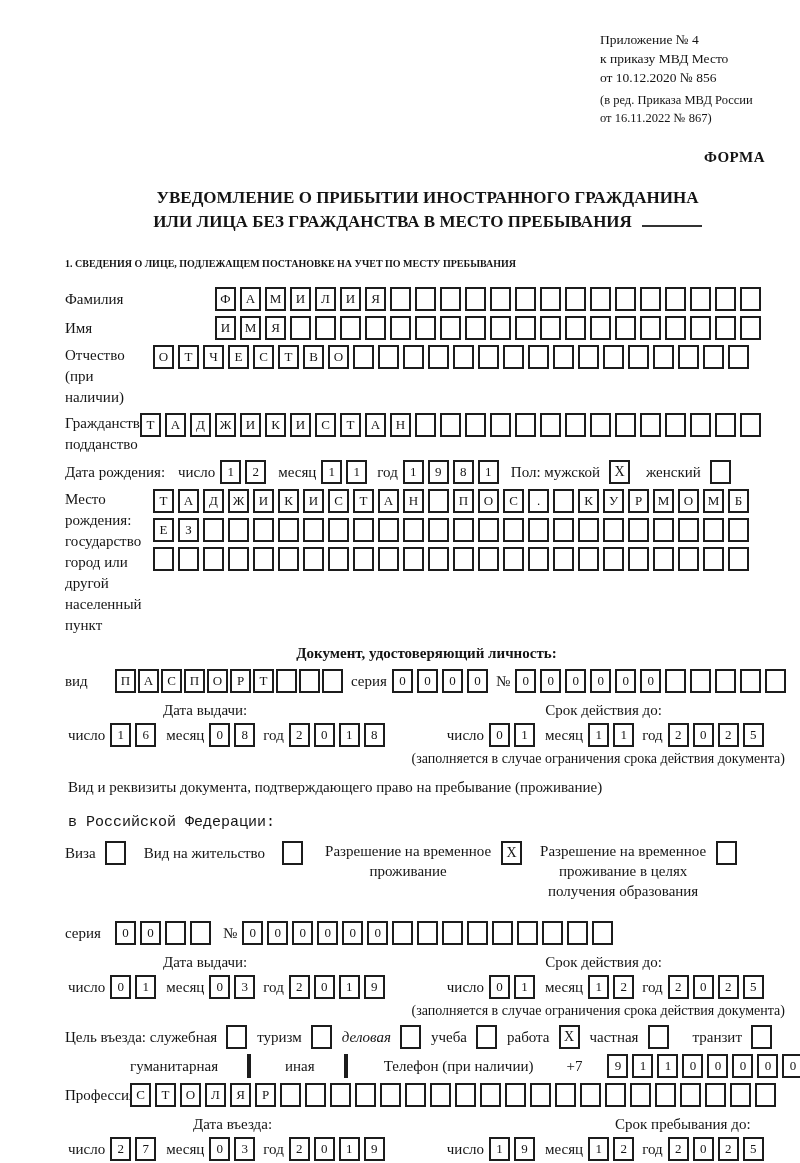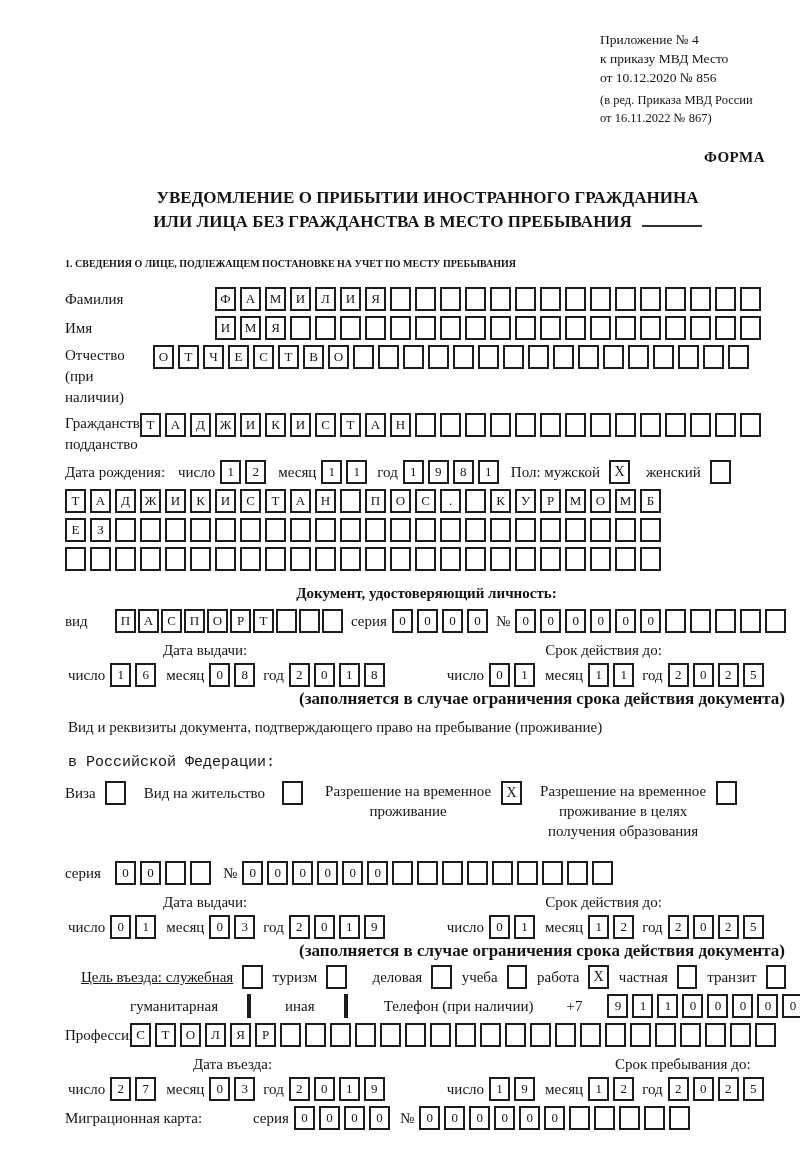--- a/index.html
+++ b/index.html
@@ -6,21 +6,21 @@
   body{width:800px;height:1163px;font-family:"Liberation Serif","DejaVu Serif",serif;-webkit-font-smoothing:antialiased;}
   .page{box-sizing:border-box;width:800px;height:1163px;padding:30px 10px 10px 65px;overflow:hidden;}
   .appendix{margin-left:auto;width:190px;font-size:13.5px;line-height:19px;}
   .appendix .amendment{font-size:12.5px;line-height:18px;margin-top:4px;}
   .forma{text-align:right;padding-right:25px;font-weight:bold;font-size:15px;margin-top:22px;letter-spacing:.5px;}
   .title{margin-top:20px;text-align:center;font-weight:bold;font-size:17px;line-height:24px;}
   .blank{display:inline-block;width:60px;border-bottom:2px solid #333;height:15px;margin-left:10px;}
   .section-title{margin:24px 0 18px;font-weight:bold;font-size:10px;}
   .fline{display:flex;align-items:flex-start;margin-bottom:5px;font-size:15px;line-height:24px;}
   .fline.heading{font-weight:bold;}
-  .fline.note{font-size:17px;line-height:17px;font-weight:bold;}
+  .fline.note{font-size:14px;line-height:17px;}
   .flabel{flex-shrink:0;}
   .flabel.stack div{line-height:21px;}
   .ftext{white-space:nowrap;margin-right:5px;margin-left:3px;}
   .tstack{text-align:center;line-height:20px;flex-shrink:0;}
   .cellrow{white-space:nowrap;font-size:0;}
   .cellstack .cellrow{margin-bottom:5px;}
   .cell{display:inline-block;box-sizing:content-box;width:17px;height:20px;border:2px solid #1c1c1c;margin-right:4px;text-align:center;font-size:13px;line-height:20px;vertical-align:top;background:#fff;}
   .cell.tight{margin-right:2px;}
   .cell.cb{font-size:14px;}
   .gap{display:inline-block;flex-shrink:0;height:1px;}
@@ -78,20 +78,26 @@
         <span class="ftext" style="margin-left: 8px;">месяц</span>
         <span class="cellrow"><span class="cell">1</span><span class="cell">1</span></span>
         <span class="ftext" style="margin-left: 6px;">год</span>
         <span class="cellrow"><span class="cell">1</span><span class="cell">9</span><span class="cell">8</span><span class="cell">1</span></span>
         <span class="ftext" style="margin-left: 8px;">Пол: мужской</span>
         <span class="cell cb" style="margin-left: 4px;">X</span>
         <span class="ftext" style="margin-left: 12px;">женский</span>
         <span class="cell cb" style="margin-left: 4px;"></span>
       </div>
       <div class="fline">
+        <span class="flabel stack" style="width: 88px;">
+          <div>Место рождения:</div>
+          <div>государство</div>
+          <div>город или другой</div>
+          <div>населенный пункт</div>
+        </span>
         <span class="cellstack">
           <span class="cellrow" style="display: block;"><span class="cell">Т</span><span class="cell">А</span><span class="cell">Д</span><span class="cell">Ж</span><span class="cell">И</span><span class="cell">К</span><span class="cell">И</span><span class="cell">С</span><span class="cell">Т</span><span class="cell">А</span><span class="cell">Н</span><span class="cell"></span><span class="cell">П</span><span class="cell">О</span><span class="cell">С</span><span class="cell">.</span><span class="cell"></span><span class="cell">К</span><span class="cell">У</span><span class="cell">Р</span><span class="cell">М</span><span class="cell">О</span><span class="cell">М</span><span class="cell">Б</span></span>
           <span class="cellrow" style="display: block;"><span class="cell">Е</span><span class="cell">З</span><span class="cell"></span><span class="cell"></span><span class="cell"></span><span class="cell"></span><span class="cell"></span><span class="cell"></span><span class="cell"></span><span class="cell"></span><span class="cell"></span><span class="cell"></span><span class="cell"></span><span class="cell"></span><span class="cell"></span><span class="cell"></span><span class="cell"></span><span class="cell"></span><span class="cell"></span><span class="cell"></span><span class="cell"></span><span class="cell"></span><span class="cell"></span><span class="cell"></span></span>
           <span class="cellrow" style="display: block;"><span class="cell"></span><span class="cell"></span><span class="cell"></span><span class="cell"></span><span class="cell"></span><span class="cell"></span><span class="cell"></span><span class="cell"></span><span class="cell"></span><span class="cell"></span><span class="cell"></span><span class="cell"></span><span class="cell"></span><span class="cell"></span><span class="cell"></span><span class="cell"></span><span class="cell"></span><span class="cell"></span><span class="cell"></span><span class="cell"></span><span class="cell"></span><span class="cell"></span><span class="cell"></span><span class="cell"></span></span>
         </span>
       </div>
       <div class="fline heading" style="justify-content: center; margin-top: 2px; margin-bottom: 4px;">
         <span class="ftext">Документ, удостоверяющий личность:</span>
       </div>
       <div class="fline">
@@ -173,33 +179,33 @@
         <span class="cellrow"><span class="cell">0</span><span class="cell">1</span></span>
         <span class="ftext" style="margin-left: 6px;">месяц</span>
         <span class="cellrow"><span class="cell">1</span><span class="cell">2</span></span>
         <span class="ftext" style="margin-left: 4px;">год</span>
         <span class="cellrow"><span class="cell">2</span><span class="cell">0</span><span class="cell">2</span><span class="cell">5</span></span>
       </div>
       <div class="fline note" style="justify-content: flex-end; margin-top: -2px; margin-bottom: 6px;">
         <span class="ftext">(заполняется в случае ограничения срока действия документа)</span>
       </div>
       <div class="fline">
-        <span class="ftext" style="margin-left: 16px; text-decoration: underline;">Цель въезда: служебная</span>
+        <span class="ftext" style="margin-left: 0px;">Цель въезда: служебная</span>
         <span class="cell cb" style="margin-left: 4px;"></span>
         <span class="ftext" style="margin-left: 6px;">туризм</span>
         <span class="cell cb" style="margin-left: 4px;"></span>
-        <span class="ftext" style="margin-left: 22px;">деловая</span>
+        <span class="ftext" style="margin-left: 6px; font-style: italic;">деловая</span>
         <span class="cell cb" style="margin-left: 4px;"></span>
         <span class="ftext" style="margin-left: 6px;">учеба</span>
         <span class="cell cb" style="margin-left: 4px;"></span>
         <span class="ftext" style="margin-left: 6px;">работа</span>
         <span class="cell cb" style="margin-left: 4px;">X</span>
         <span class="ftext" style="margin-left: 6px;">частная</span>
         <span class="cell cb" style="margin-left: 4px;"></span>
-        <span class="ftext" style="margin-left: 6px;">транзит</span>
+        <span class="ftext" style="margin-left: 20px;">транзит</span>
         <span class="cell cb" style="margin-left: 4px;"></span>
       </div>
       <div class="fline" style="padding-left: 65px; gap: 20px;">
         <span class="ftext" style="margin-left: 0px;">гуманитарная</span>
         <span class="cell cb" style="margin-left: 4px;"></span>
         <span class="ftext" style="margin-left: 10px;">иная</span>
         <span class="cell cb" style="margin-left: 4px;"></span>
         <span class="ftext" style="margin-left: 12px;">Телефон (при наличии)</span>
         <span class="ftext" style="margin-left: 8px;">+7</span>
         <span class="cellrow"><span class="cell">9</span><span class="cell">1</span><span class="cell">1</span><span class="cell">0</span><span class="cell">0</span><span class="cell">0</span><span class="cell">0</span><span class="cell">0</span><span class="cell">0</span><span class="cell"></span></span>

